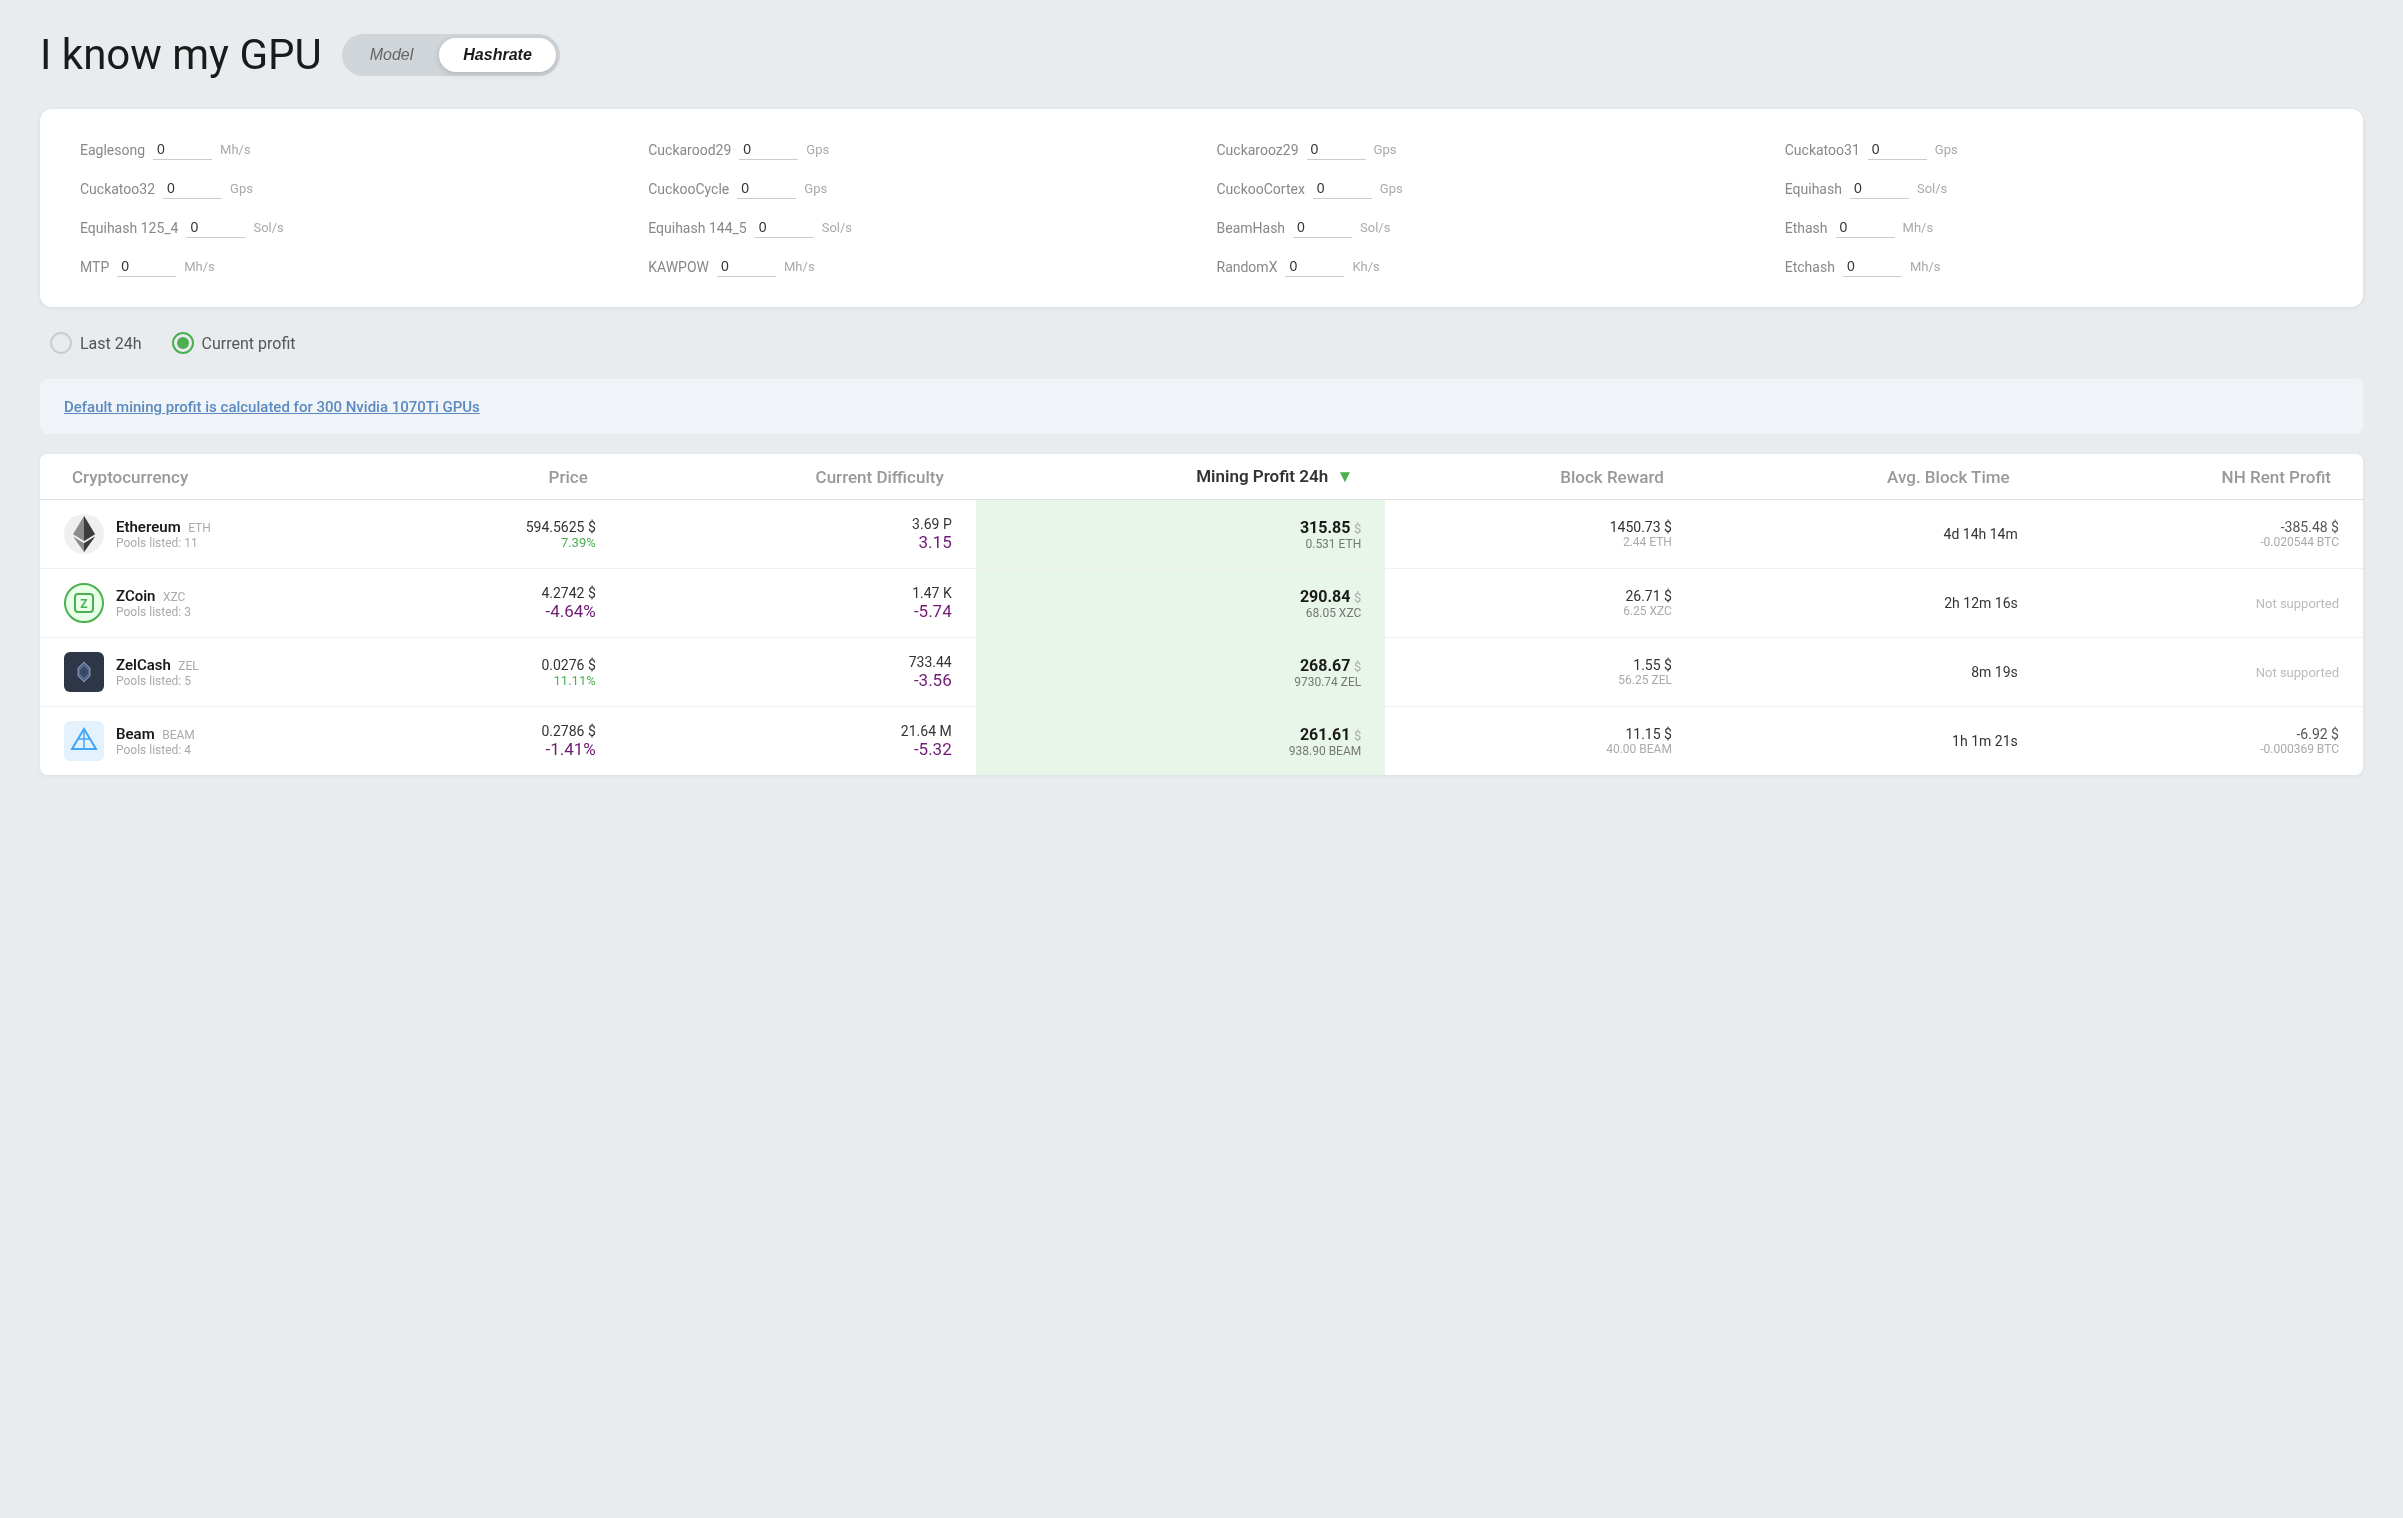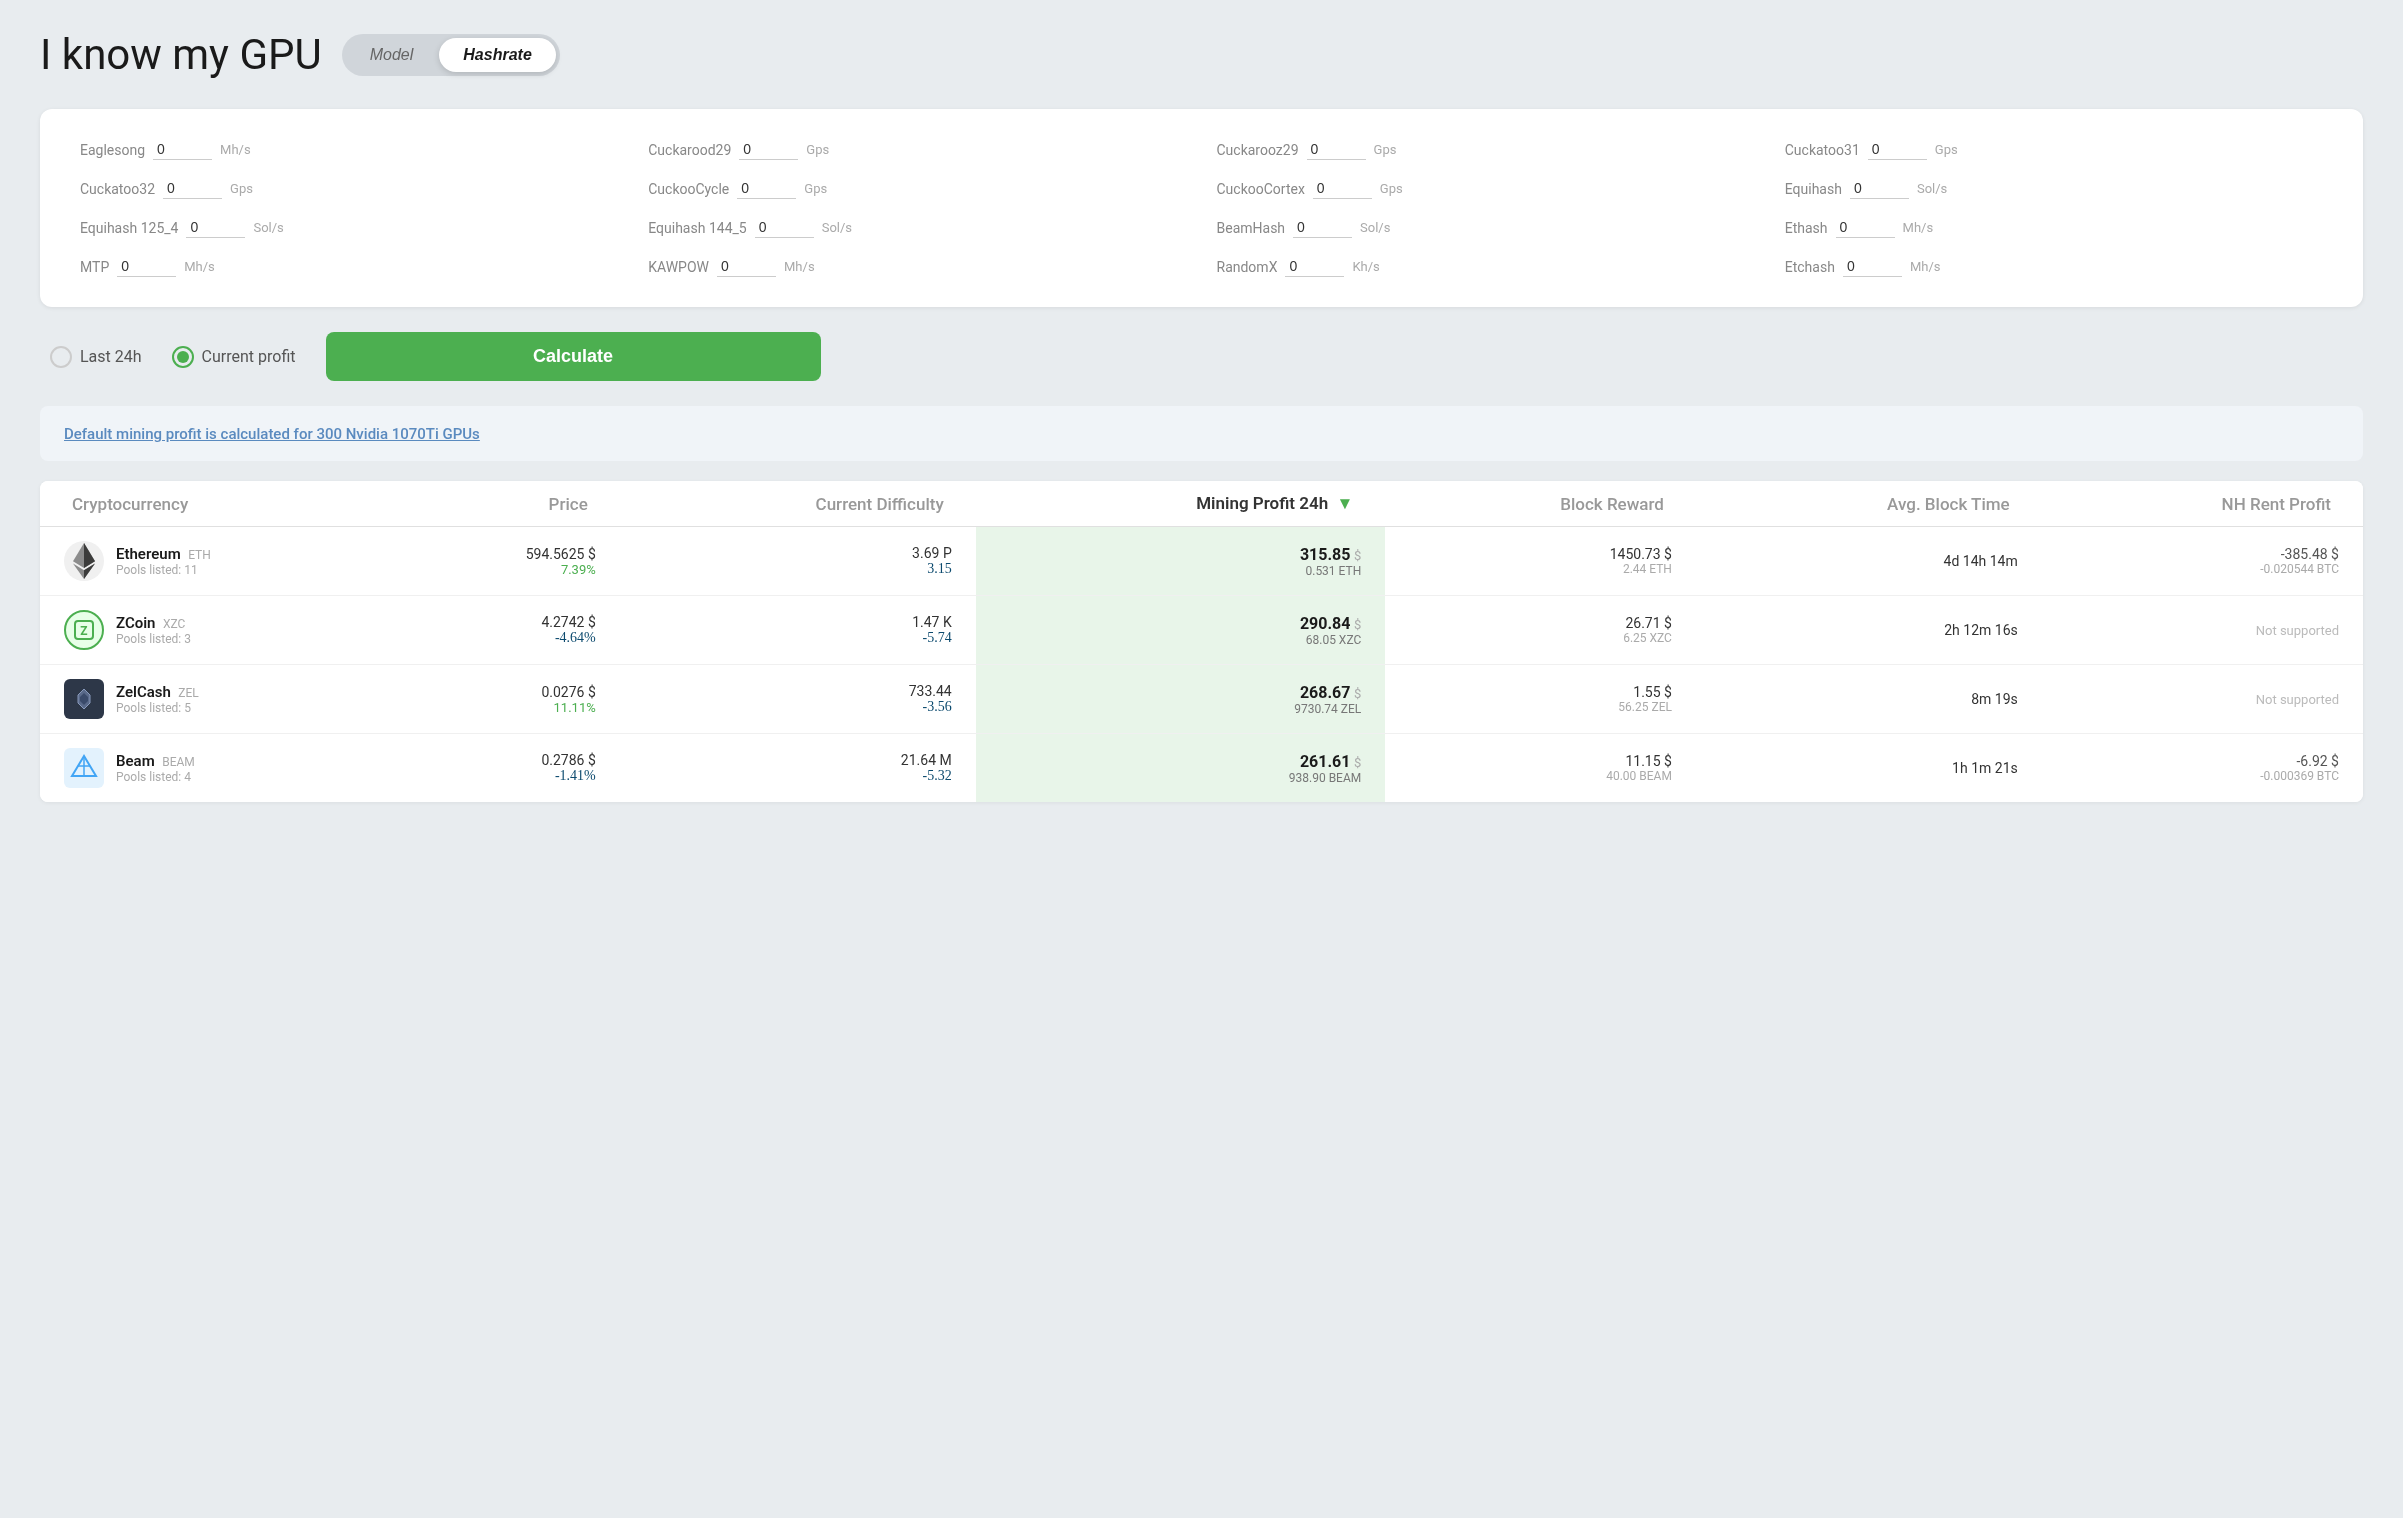--- a/index.html
+++ b/index.html
@@ -239,23 +239,22 @@
 
     .price-main {
       font-size: 14px;
       color: #333;
     }
     .price-change.positive {
       color: #4caf50;
       font-size: 13px;
     }
     .price-change.negative {
-      color: #0c4a6e;
-      font-size: 14px;
-      font-family: Liberation Serif, serif;
+      color: #701a75;
+      font-size: 17px;
     }
 
     .profit-cell {
       background: #e8f5e9;
     }
     .profit-main {
       font-size: 16px;
       font-weight: 700;
       color: #1a1a1a;
     }
@@ -398,21 +397,20 @@
     <div class="radio-outer">
     </div>
     <span class="radio-label">Last 24h</span>
   </div>
   <div class="radio-group">
     <div class="radio-outer checked">
       <div class="radio-inner"></div>
     </div>
     <span class="radio-label">Current profit</span>
   </div>
-  <button class="calculate-btn">Calculate</button>
 </div>
 
 <div class="info-banner">
   <span class="info-banner-text">Default mining profit is calculated for 300 Nvidia 1070Ti GPUs</span>
 </div>
 
 <div class="table-wrapper">
   <table>
     <thead>
       <tr>

